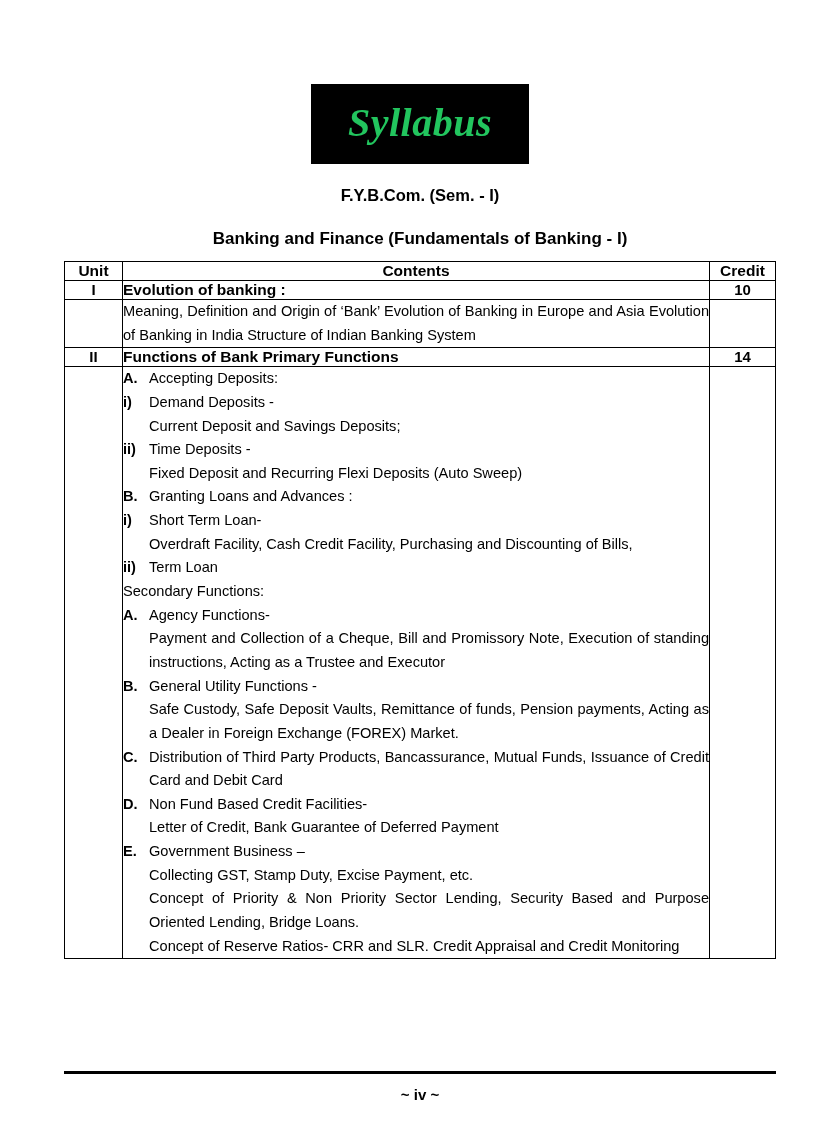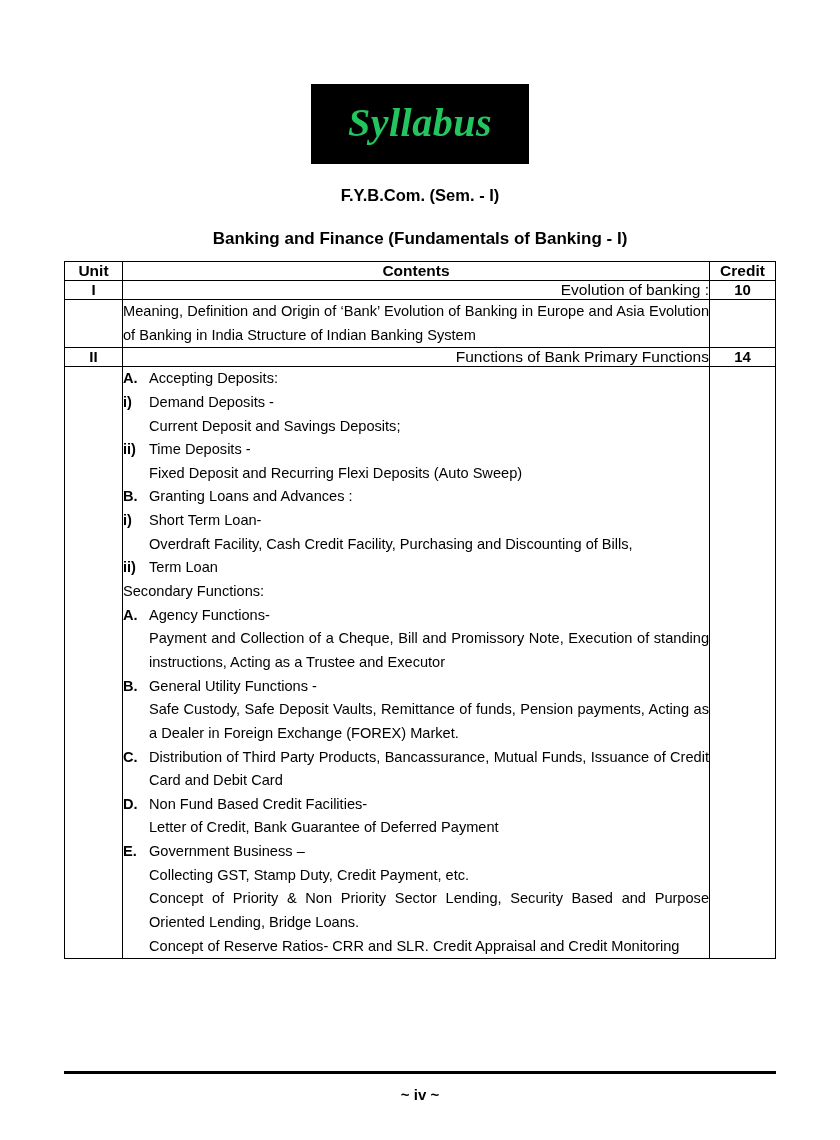--- a/index.html
+++ b/index.html
@@ -71,22 +71,22 @@
     font-size: 15.5px;
     padding: 5px 2px 6px 2px;
   }
   .unit-cell {
     text-align: center;
     font-weight: bold;
     font-size: 15px;
     padding: 5px 2px 6px 2px;
   }
   .title-cell {
-    text-align: right;
-    font-weight: normal;
+    text-align: left;
+    font-weight: bold;
     font-size: 15.5px;
     padding: 5px 4px 6px 4px;
   }
   .credit-cell {
     text-align: center;
     font-weight: bold;
     font-size: 15px;
     padding: 5px 2px 6px 2px;
   }
   .body-cell {
@@ -237,21 +237,21 @@
           <div class="row">
             <span class="marker">D.</span>
             <span class="rtext b">Non Fund  Based  Credit  Facilities-</span>
           </div>
           <div class="indent">Letter  of Credit, Bank Guarantee of Deferred Payment</div>
 
           <div class="row">
             <span class="marker">E.</span>
             <span class="rtext b">Government Business –</span>
           </div>
-          <div class="indent">Collecting GST, Stamp Duty, Credit Payment, etc.</div>
+          <div class="indent">Collecting GST, Stamp Duty, Excise Payment, etc.</div>
           <div class="indent justify">Concept of Priority &amp; Non Priority Sector Lending, Security Based and Purpose Oriented Lending, Bridge Loans.</div>
           <div class="indent justify">Concept of Reserve Ratios- CRR and SLR. Credit Appraisal and Credit Monitoring</div>
 
         </td>
         <td class="empty-cell"></td>
       </tr>
     </tbody>
   </table>
 
   <div class="footer-rule"></div>

